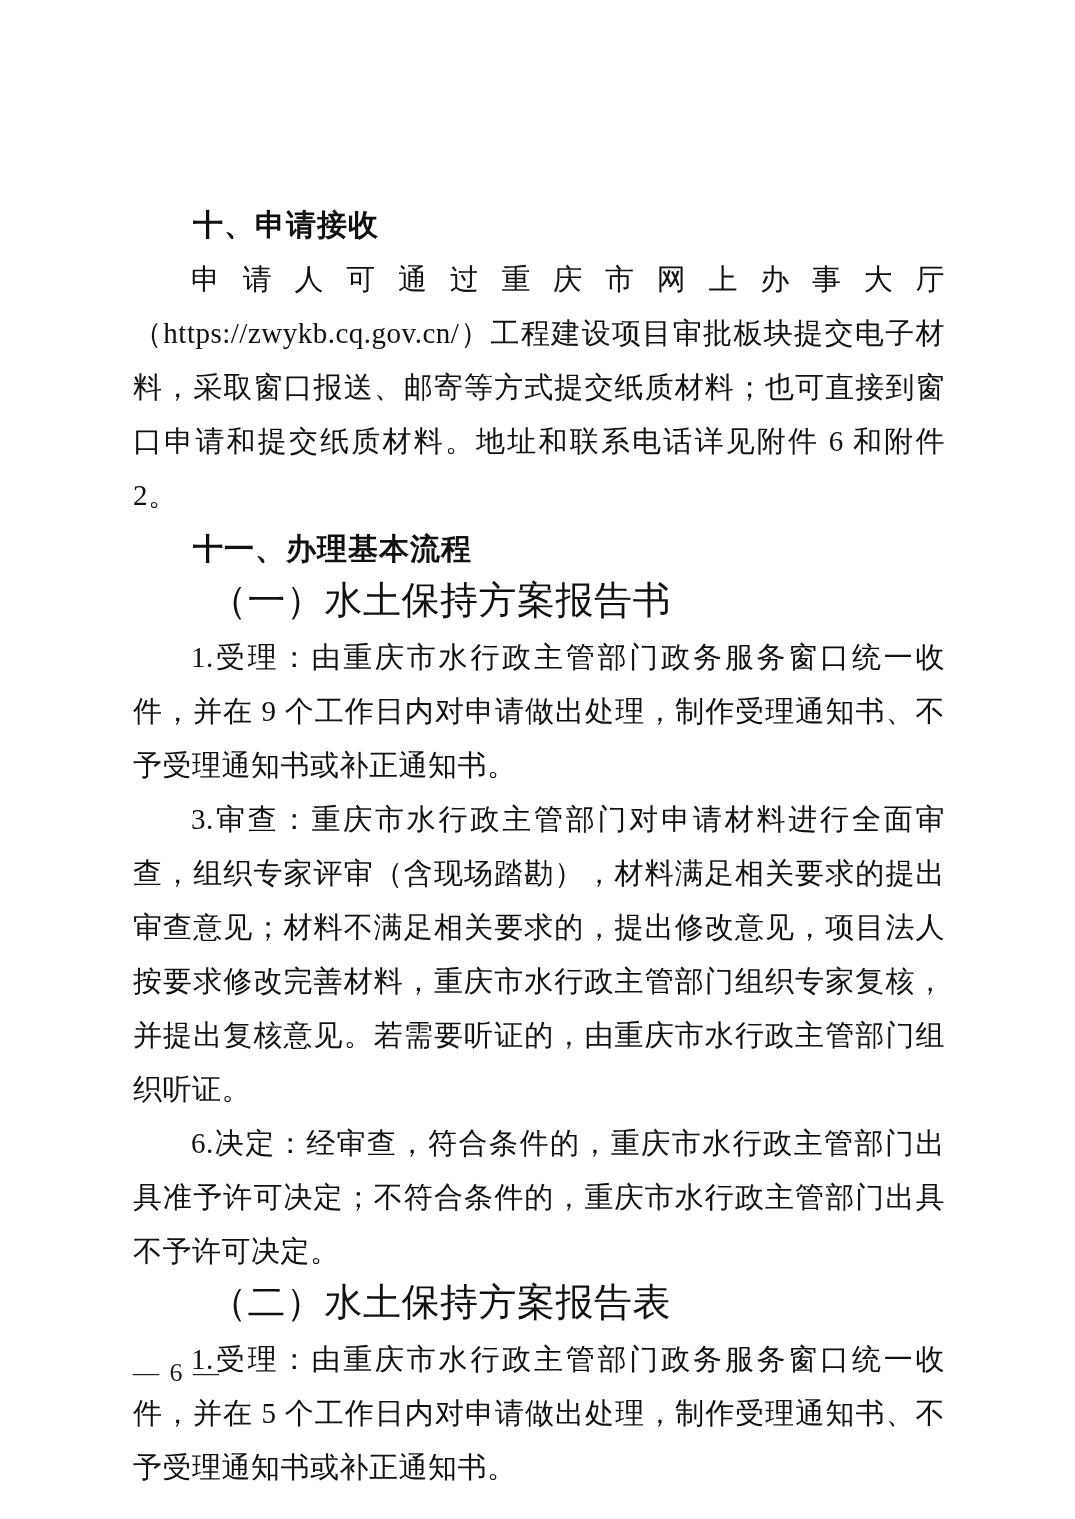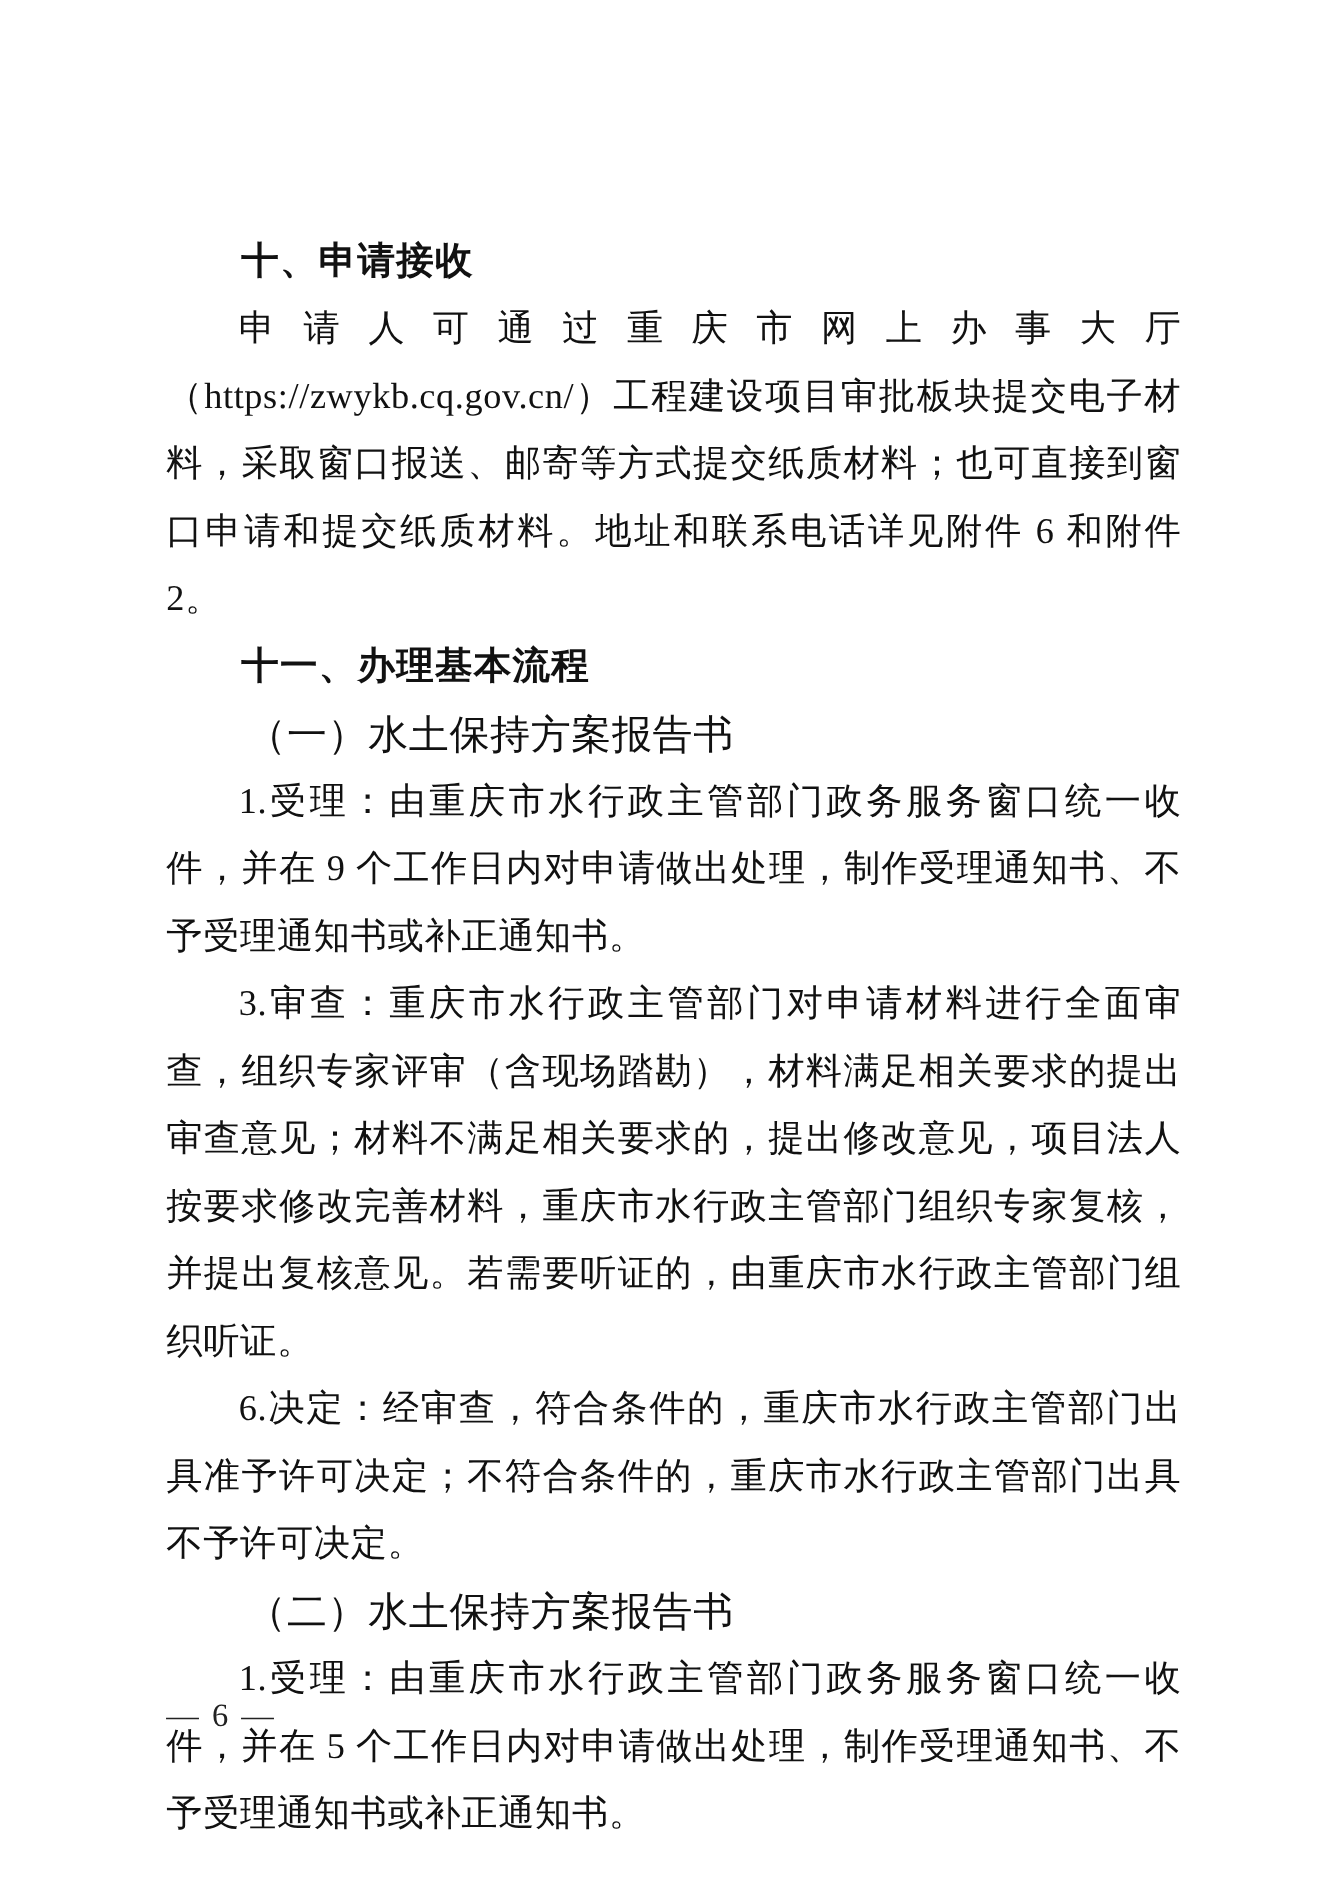--- a/index.html
+++ b/index.html
@@ -13,46 +13,46 @@
   }
   .page {
     position: relative;
     width: 1075px;
     height: 1519px;
     background: #ffffff;
   }
   .content {
     position: absolute;
     left: 133px;
-    top: 182px;
+    top: 198px;
     width: 812px;
   }
   .para {
     font-size: 29px;
     line-height: 54px;
     text-align: justify;
     text-indent: 2em;
     letter-spacing: 0.5px;
     font-family: "Liberation Serif", "DejaVu Serif", serif;
   }
   .heading {
     font-size: 30px;
     line-height: 54px;
     font-weight: bold;
     text-indent: 2em;
     letter-spacing: 1px;
     font-family: "Liberation Sans", "DejaVu Sans", sans-serif;
   }
   .subheading {
-    font-size: 32px;
+    font-size: 38px;
     line-height: 54px;
     text-indent: 2em;
     letter-spacing: 0.5px;
     font-weight: normal;
-    font-family: Liberation Serif, serif;
+    font-family: Liberation Mono, monospace;
   }
   .page-number {
     position: absolute;
     left: 133px;
     top: 1356px;
     font-size: 26px;
     line-height: 34px;
     letter-spacing: 2px;
     font-family: "Liberation Serif", "DejaVu Serif", serif;
     color: #222222;
@@ -63,17 +63,17 @@
 
 <div class="page">
   <div class="content">
     <div class="heading">十、申请接收</div>
     <div class="para">申请人可通过重庆市网上办事大厅（https://zwykb.cq.gov.cn/）工程建设项目审批板块提交电子材料，采取窗口报送、邮寄等方式提交纸质材料；也可直接到窗口申请和提交纸质材料。地址和联系电话详见附件 6 和附件 2。</div>
     <div class="heading">十一、办理基本流程</div>
     <div class="subheading">（一）水土保持方案报告书</div>
     <div class="para">1.受理：由重庆市水行政主管部门政务服务窗口统一收件，并在 9 个工作日内对申请做出处理，制作受理通知书、不予受理通知书或补正通知书。</div>
     <div class="para">3.审查：重庆市水行政主管部门对申请材料进行全面审查，组织专家评审（含现场踏勘），材料满足相关要求的提出审查意见；材料不满足相关要求的，提出修改意见，项目法人按要求修改完善材料，重庆市水行政主管部门组织专家复核，并提出复核意见。若需要听证的，由重庆市水行政主管部门组织听证。</div>
     <div class="para">6.决定：经审查，符合条件的，重庆市水行政主管部门出具准予许可决定；不符合条件的，重庆市水行政主管部门出具不予许可决定。</div>
-    <div class="subheading">（二）水土保持方案报告书</div>
+    <div class="subheading">（二）水土保持方案报告表</div>
     <div class="para">1.受理：由重庆市水行政主管部门政务服务窗口统一收件，并在 5 个工作日内对申请做出处理，制作受理通知书、不予受理通知书或补正通知书。</div>
   </div>
   <div class="page-number">— 6 —</div>
 </div>
 
 </body></html>

